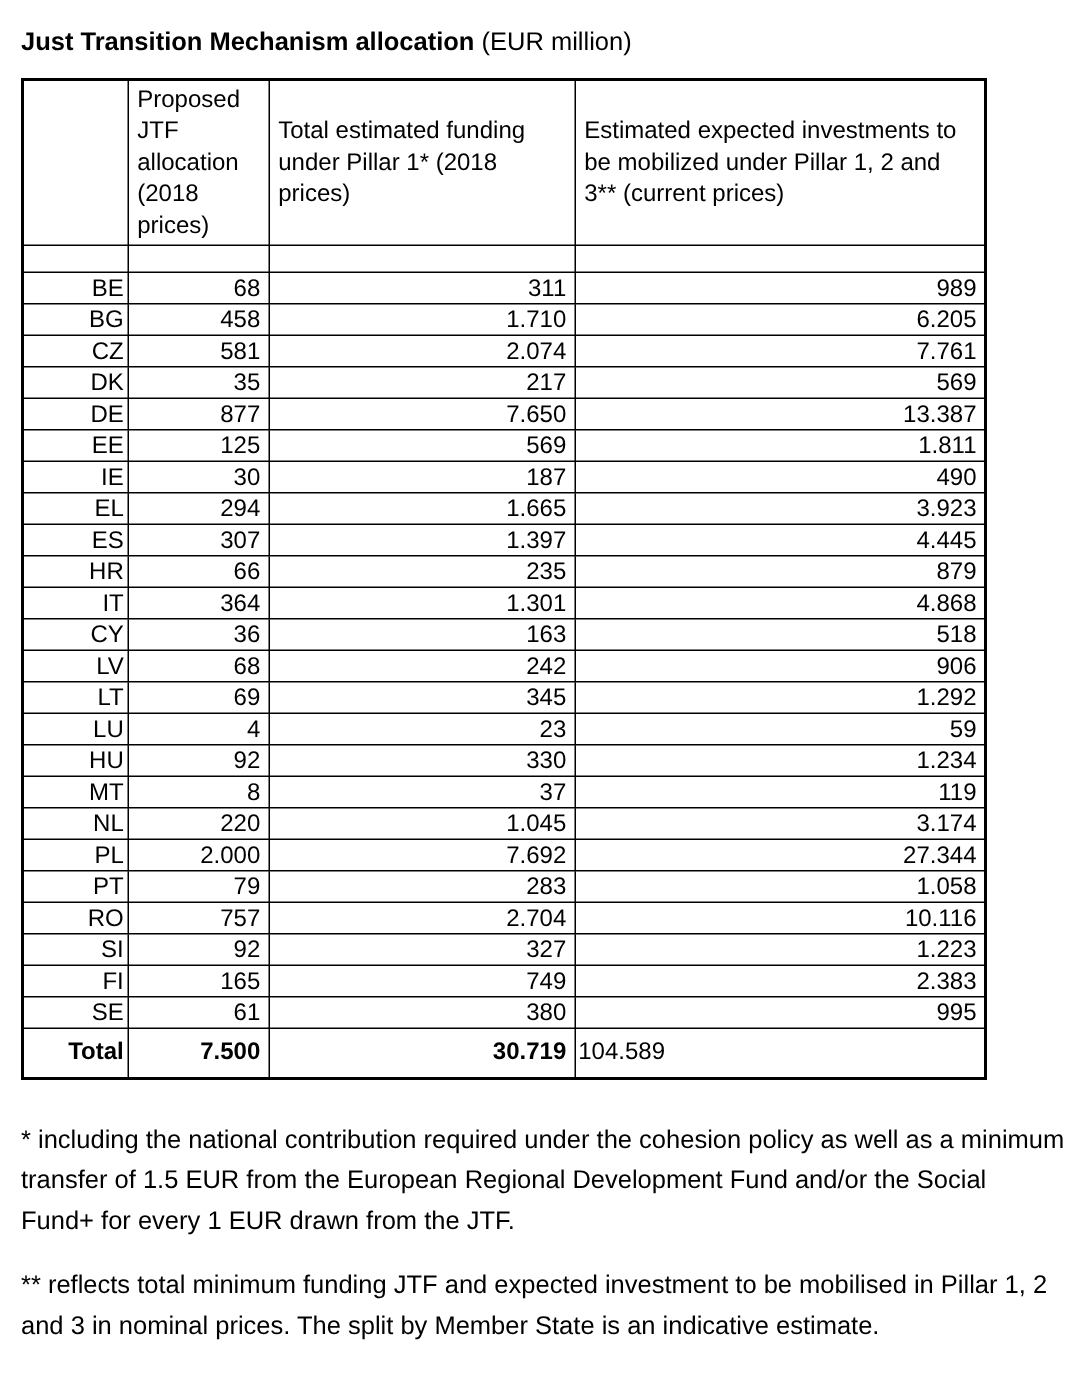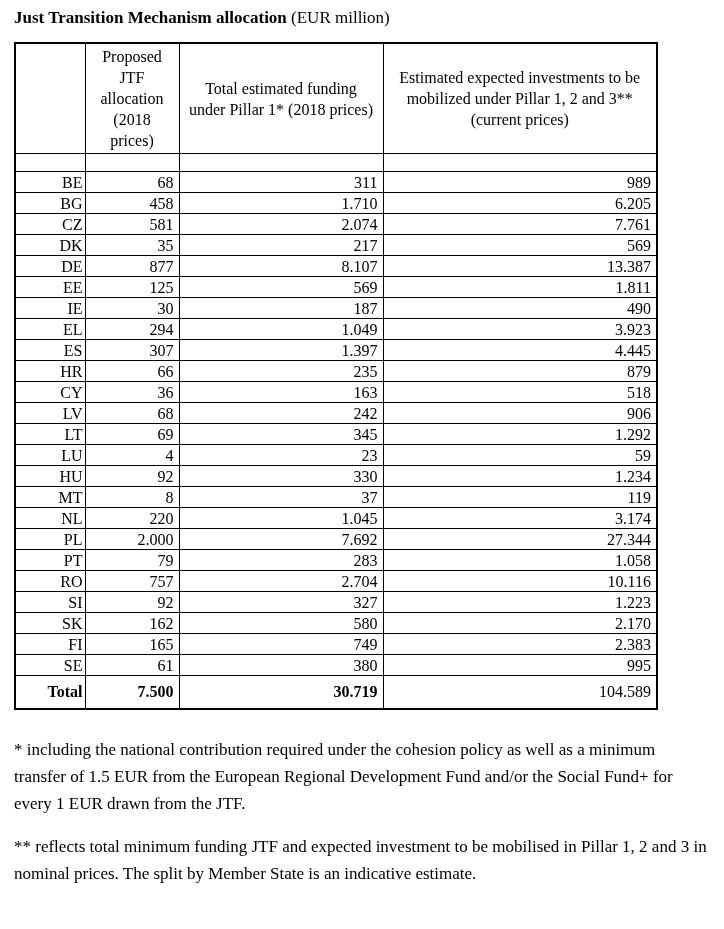--- a/index.html
+++ b/index.html
@@ -5,22 +5,22 @@
   html, body {
     margin: 0;
     padding: 0;
     background: #ffffff;
     width: 724px;
   }
   .page {
     width: 724px;
     height: 929px;
     box-sizing: border-box;
-    padding: 8px 14px 0 14px;
-    font-family: Liberation Serif, serif;
+    padding: 18px 14px 0 14px;
+    font-family: Liberation Sans, sans-serif;
     color: #000000;
     background: #ffffff;
   }
   .doc-title {
     font-size: 17px;
     margin: 0 0 14px 0;
     white-space: nowrap;
   }
   .doc-title .t-bold { font-weight: bold; }
   .doc-title .t-normal { font-weight: normal; }
@@ -39,42 +39,41 @@
     overflow: hidden;
   }
   col.c0 { width: 70px; }
   col.c1 { width: 94px; }
   col.c2 { width: 204px; }
   col.c3 { width: 274px; }
 
   tr.header-row th {
     height: 110px;
     vertical-align: middle;
-    text-align: center;
+    text-align: left;
     padding: 2px 6px;
     line-height: 21px;
   }
   tr.spacer-row td { height: 18px; }
 
   td.c-country {
     text-align: right;
     height: 21px;
     line-height: 19px;
     padding: 0 2px;
   }
   td.c-num {
     text-align: right;
     height: 21px;
     line-height: 19px;
     padding: 0 5px 0 2px;
   }
   tr.total-row td { font-weight: bold; }
   tr.total-row td.c-num-regular {
     font-weight: normal;
-    text-align: right;
     height: 33px;
     line-height: 19px;
     padding: 0 5px 0 2px;
   }
 
   .footnotes {
     margin-top: 26px;
     width: 696px;
     font-size: 17px;
     line-height: 27px;
@@ -131,54 +130,60 @@
         </tr>
         <tr>
           <td class="c-country">DK</td>
           <td class="c-num">35</td>
           <td class="c-num">217</td>
           <td class="c-num">569</td>
         </tr>
         <tr>
           <td class="c-country">DE</td>
           <td class="c-num">877</td>
-          <td class="c-num">8.107</td>
+          <td class="c-num">7.650</td>
           <td class="c-num">13.387</td>
         </tr>
         <tr>
           <td class="c-country">EE</td>
           <td class="c-num">125</td>
           <td class="c-num">569</td>
           <td class="c-num">1.811</td>
         </tr>
         <tr>
           <td class="c-country">IE</td>
           <td class="c-num">30</td>
           <td class="c-num">187</td>
           <td class="c-num">490</td>
         </tr>
         <tr>
           <td class="c-country">EL</td>
           <td class="c-num">294</td>
-          <td class="c-num">1.049</td>
+          <td class="c-num">1.665</td>
           <td class="c-num">3.923</td>
         </tr>
         <tr>
           <td class="c-country">ES</td>
           <td class="c-num">307</td>
           <td class="c-num">1.397</td>
           <td class="c-num">4.445</td>
         </tr>
         <tr>
           <td class="c-country">HR</td>
           <td class="c-num">66</td>
           <td class="c-num">235</td>
           <td class="c-num">879</td>
         </tr>
         <tr>
+          <td class="c-country">IT</td>
+          <td class="c-num">364</td>
+          <td class="c-num">1.301</td>
+          <td class="c-num">4.868</td>
+        </tr>
+        <tr>
           <td class="c-country">CY</td>
           <td class="c-num">36</td>
           <td class="c-num">163</td>
           <td class="c-num">518</td>
         </tr>
         <tr>
           <td class="c-country">LV</td>
           <td class="c-num">68</td>
           <td class="c-num">242</td>
           <td class="c-num">906</td>
@@ -229,26 +234,20 @@
           <td class="c-country">RO</td>
           <td class="c-num">757</td>
           <td class="c-num">2.704</td>
           <td class="c-num">10.116</td>
         </tr>
         <tr>
           <td class="c-country">SI</td>
           <td class="c-num">92</td>
           <td class="c-num">327</td>
           <td class="c-num">1.223</td>
-        </tr>
-        <tr>
-          <td class="c-country">SK</td>
-          <td class="c-num">162</td>
-          <td class="c-num">580</td>
-          <td class="c-num">2.170</td>
         </tr>
         <tr>
           <td class="c-country">FI</td>
           <td class="c-num">165</td>
           <td class="c-num">749</td>
           <td class="c-num">2.383</td>
         </tr>
         <tr>
           <td class="c-country">SE</td>
           <td class="c-num">61</td>

